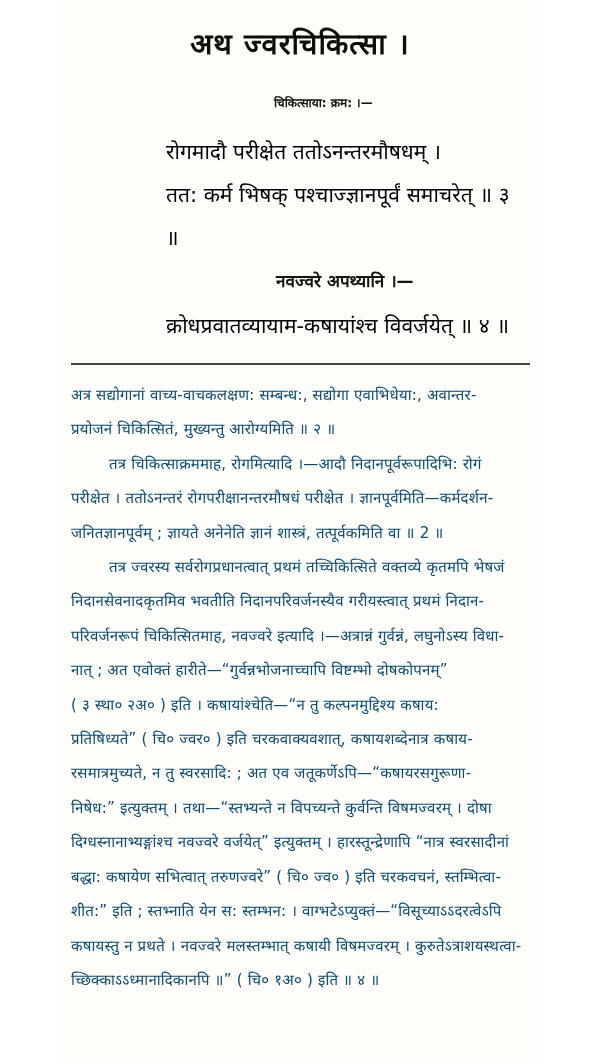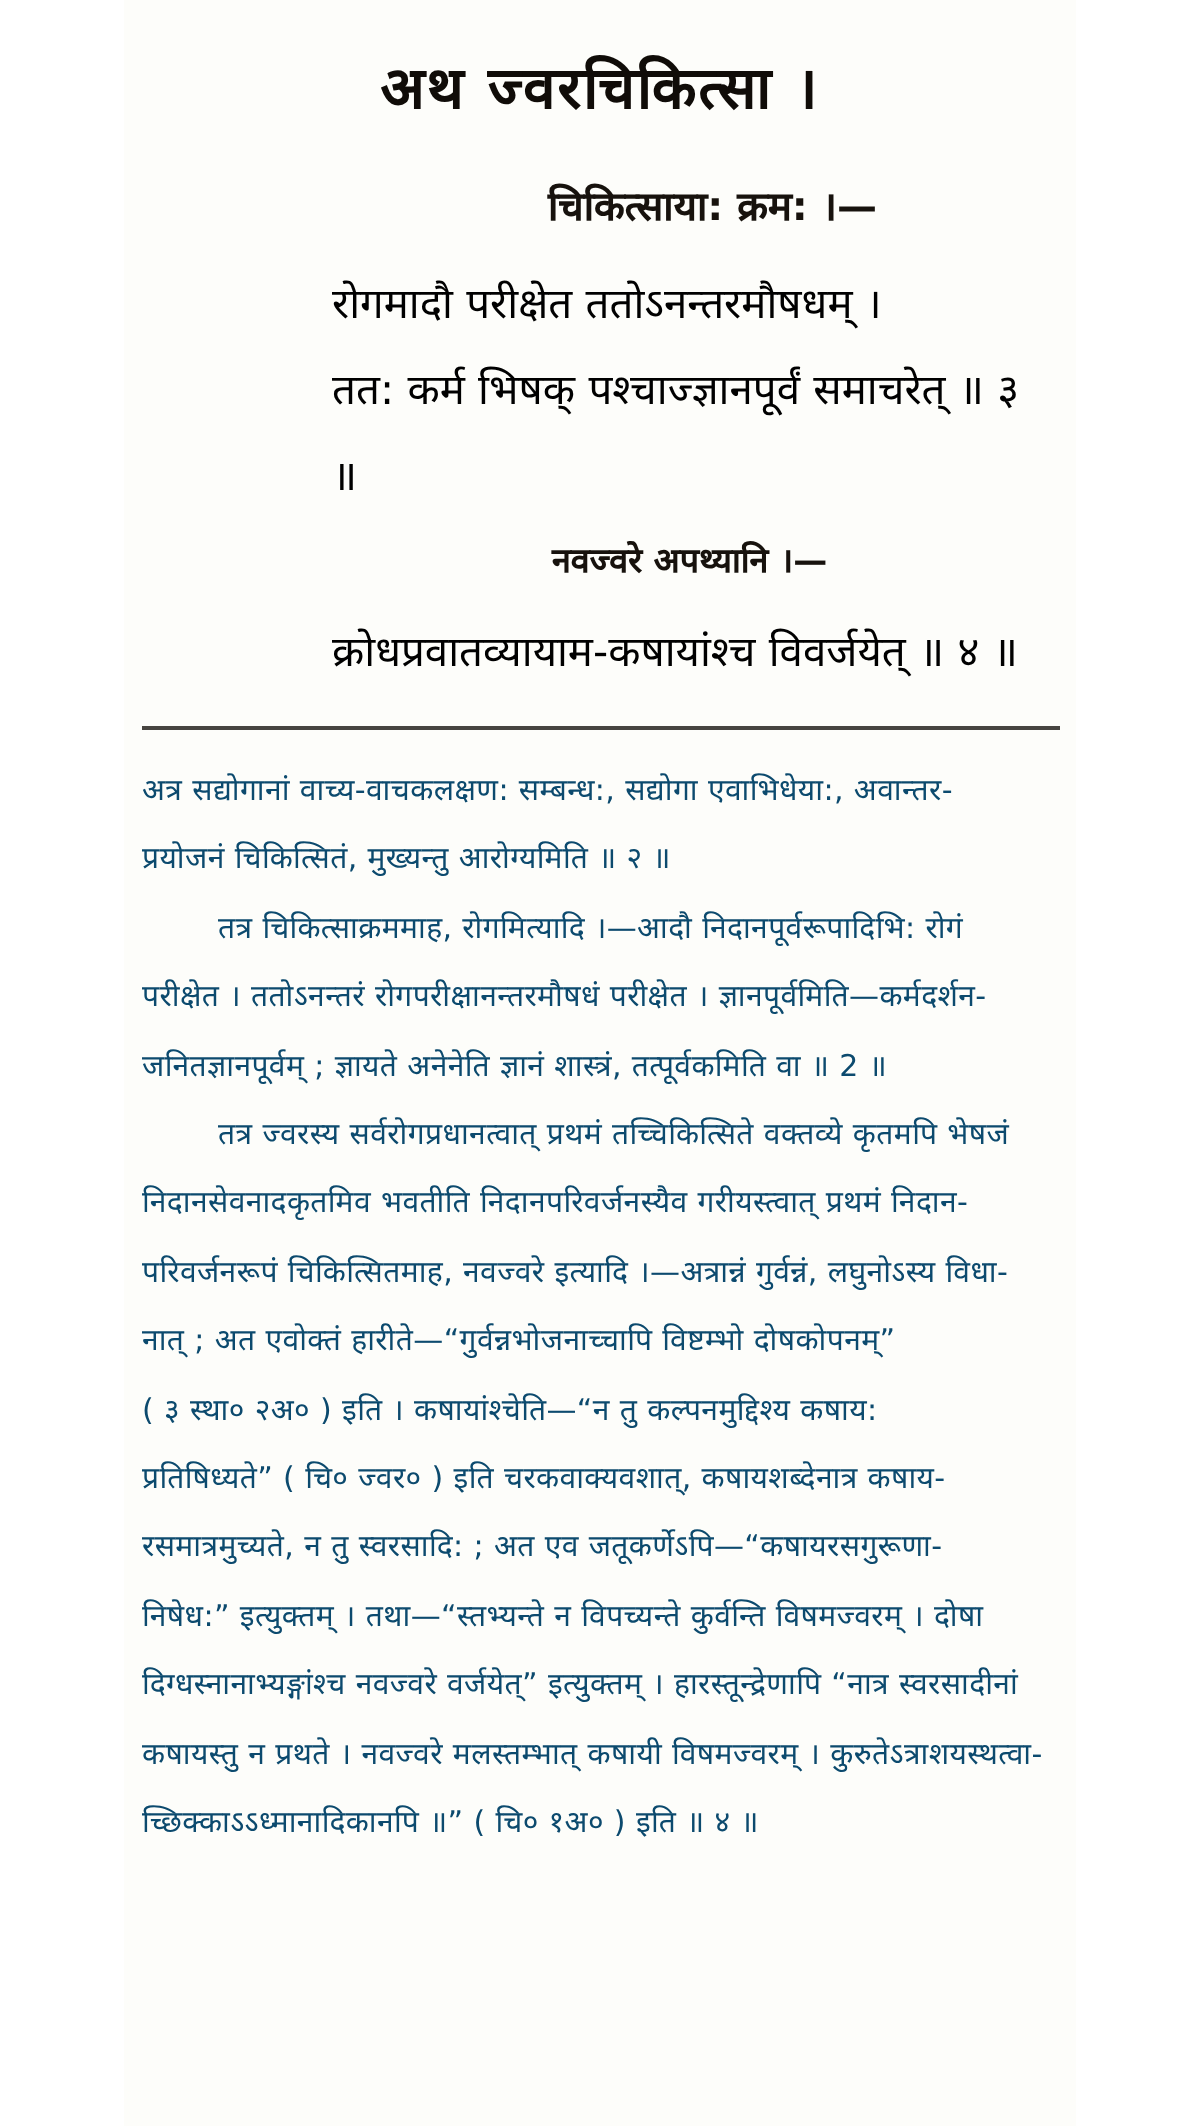--- a/index.html
+++ b/index.html
@@ -19,21 +19,21 @@
     padding-top: 24px;
     text-align: center;
     font-size: 29px;
     line-height: 40px;
     font-weight: bold;
     letter-spacing: 1px;
     color: #100c08;
   }
   .subhead {
     margin: 27px 0 0 212px;
-    font-size: 20px;
+    font-size: 12px;
     line-height: 24px;
     font-weight: bold;
   }
   .subhead.second {
     margin: 9px 0 0 214px;
     font-size: 17px;
   }
   .verse {
     margin: 16px 20px 0 104px;
     font-size: 21px;
@@ -89,17 +89,19 @@
     <div class="line">जनितज्ञानपूर्वम् ;  ज्ञायते अनेनेति ज्ञानं शास्त्रं, तत्पूर्वकमिति वा ॥ 2 ॥</div>
     <div class="line indent">तत्र ज्वरस्य सर्वरोगप्रधानत्वात् प्रथमं तच्चिकित्सिते वक्तव्ये कृतमपि भेषजं</div>
     <div class="line">निदानसेवनादकृतमिव भवतीति निदानपरिवर्जनस्यैव गरीयस्त्वात् प्रथमं निदान-</div>
     <div class="line">परिवर्जनरूपं चिकित्सितमाह, नवज्वरे इत्यादि ।—अत्रान्नं गुर्वन्नं, लघुनोऽस्य विधा-</div>
     <div class="line">नात् ;  अत एवोक्तं हारीते—“गुर्वन्नभोजनाच्चापि विष्टम्भो दोषकोपनम्”</div>
     <div class="line">( ३ स्था० २अ० ) इति ।   कषायांश्चेति—“न तु कल्पनमुद्दिश्य कषाय:</div>
     <div class="line">प्रतिषिध्यते” ( चि० ज्वर० ) इति चरकवाक्यवशात्, कषायशब्देनात्र कषाय-</div>
     <div class="line">रसमात्रमुच्यते, न तु स्वरसादि: ;   अत एव जतूकर्णेऽपि—“कषायरसगुरूणा-</div>
     <div class="line">निषेध:” इत्युक्तम् ।  तथा—“स्तभ्यन्ते न विपच्यन्ते कुर्वन्ति विषमज्वरम् ।  दोषा</div>
     <div class="line">दिग्धस्नानाभ्यङ्गांश्च नवज्वरे वर्जयेत्” इत्युक्तम् ।  हारस्तून्द्रेणापि “नात्र स्वरसादीनां</div>
+    <div class="line">बद्धा: कषायेण सभित्वात् तरुणज्वरे” ( चि० ज्व० ) इति चरकवचनं, स्तम्भित्वा-</div>
+    <div class="line">शीत:” इति ;  स्तभ्नाति येन स: स्तम्भन: ।  वाग्भटेऽप्युक्तं—“विसूच्याऽऽदरत्वेऽपि</div>
     <div class="line">कषायस्तु न प्रथते ।  नवज्वरे मलस्तम्भात् कषायी विषमज्वरम् ।  कुरुतेऽत्राशयस्थत्वा-</div>
     <div class="line">च्छिक्काऽऽध्मानादिकानपि ॥” ( चि० १अ० ) इति ॥ ४ ॥</div>
   </div>
 
 </div>
 
 </body></html>

